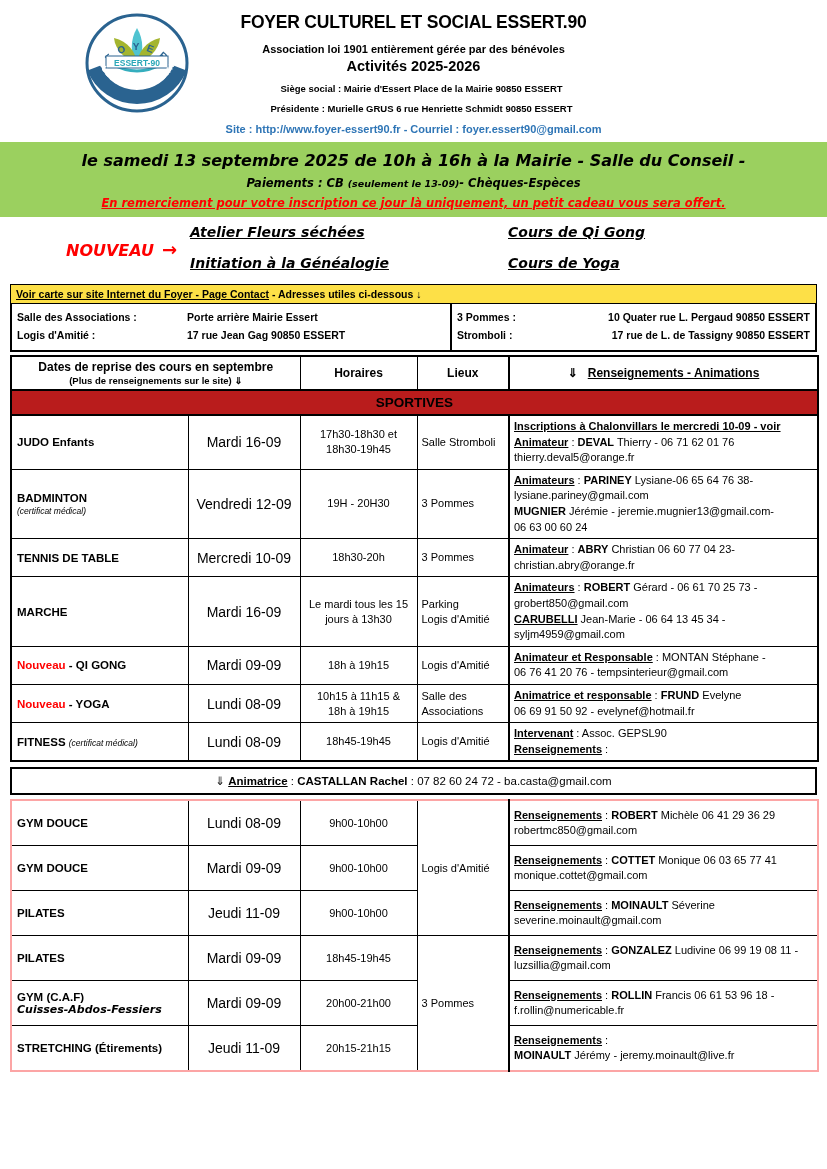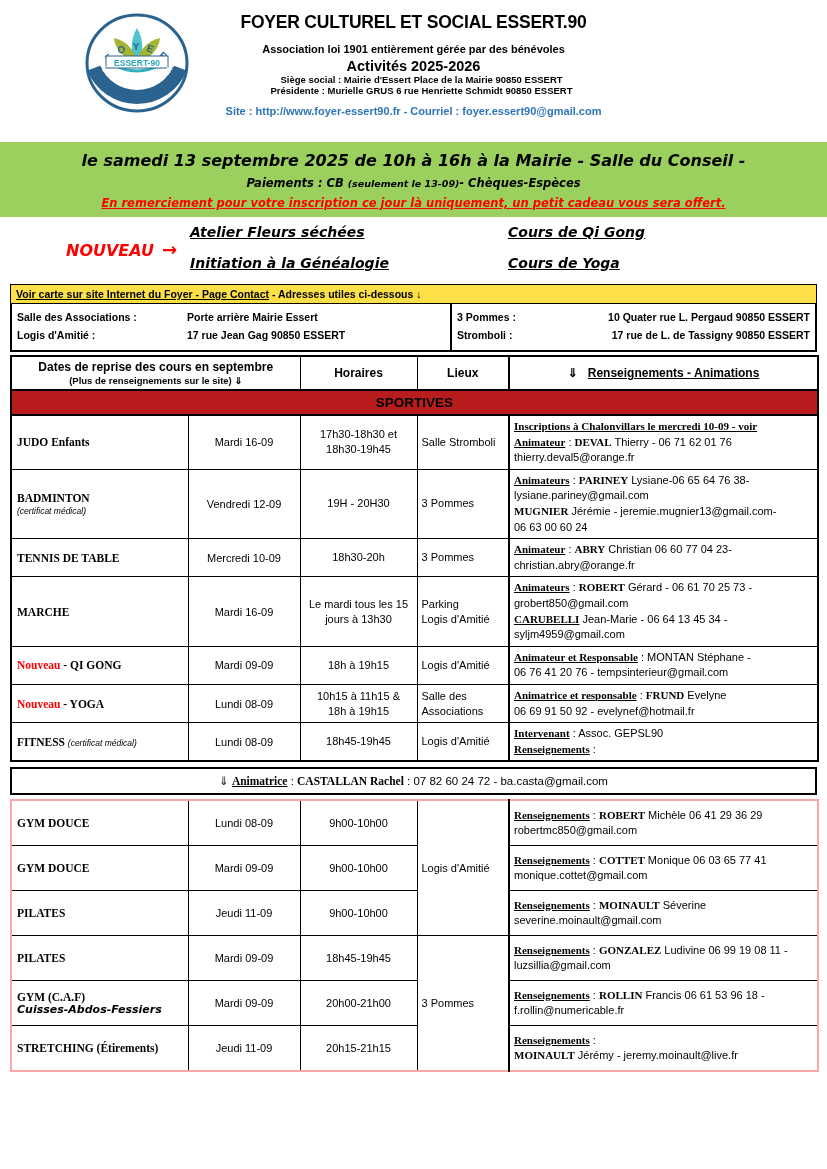--- a/index.html
+++ b/index.html
@@ -5,21 +5,21 @@
   html,body{margin:0;padding:0;background:#888;}
   .page{width:827px;height:1169px;background:#fff;margin:0 auto;position:relative;
         font-family:"Liberation Sans",sans-serif;color:#000;overflow:hidden;}
 
   
   .hdr{position:relative;padding-top:12px;text-align:center;height:128px;}
   .logo{position:absolute;left:84px;top:12px;width:106px;height:102px;}
   .hdr-title{font-size:17.5px;font-weight:bold;letter-spacing:-0.2px;}
   .hdr-sub1{font-size:11px;font-weight:bold;margin-top:10px;}
   .hdr-sub2{font-size:14.5px;font-weight:bold;margin-top:3px;}
-  .hdr-small{font-size:9.5px;font-weight:bold;padding-left:16px;}
+  .hdr-small{font-size:9.5px;font-weight:bold;margin-top:9px;padding-left:16px;}
   .hdr-site{font-size:11px;font-weight:bold;color:#2E75B6;margin-top:9px;}
 
   
   .banner{background:#9BD05F;margin-top:2px;padding:9px 6px 7px;text-align:center;}
   .comic{font-family:"DejaVu Sans",sans-serif;font-style:italic;}
   .banner-l1{font-size:16px;font-weight:bold;}
   .banner-l2{font-size:11.5px;font-weight:bold;margin-top:6px;}
   .banner-l2 .fm{font-size:9.5px;}
   .banner-l3{font-size:11.5px;font-weight:bold;color:#FF0000;text-decoration:underline;margin-top:6px;}
 
@@ -49,25 +49,25 @@
   td,th{border:1px solid #000;vertical-align:middle;}
   th{font-size:12px;padding:3px 2px;}
   .th-sub{font-size:9.5px;font-weight:bold;margin-top:1px;}
   .th-r .ru{text-decoration:underline;}
   .thick-l{border-left:2.5px solid #000;}
   thead th{border-bottom:2px solid #000;}
   .section-row{background:#b91c1c;text-align:center;font-weight:bold;font-size:13.5px;
                padding:4px 0;border-bottom:2px solid #000;}
   .cell-name{font-size:11.5px;font-weight:bold;padding:3px 3px 3px 5px;}
   .cell-name .fm{font-size:8.5px;font-weight:normal;font-style:italic;}
-  .cell-date{font-size:11px;text-align:center;padding:2px;}
+  .cell-date{font-size:14px;text-align:center;padding:2px;}
   .cell-time{font-size:11px;text-align:center;padding:2px;line-height:15px;}
   .cell-lieu{font-size:11px;padding:2px 2px 2px 4px;line-height:15px;}
   .cell-info{border-left:2.5px solid #000;font-size:11px;padding:3px 4px;line-height:15.6px;}
-  .fb{font-weight:bold;font-family:Liberation Serif, serif;}
+  .fb{font-weight:bold;}
   .fu{text-decoration:underline;font-weight:bold;}
   .fr{color:#FF0000;}
   .fm{font-size:8.5px;}
   .fc{font-family:"DejaVu Sans",sans-serif;font-style:italic;font-weight:bold;font-size:11px;}
 
   .anim-row{margin:5px 10px 4px;border:2px solid #000;text-align:center;
             font-size:11.5px;padding:5px 4px;}
   .lower{border:2px solid #fca5a5;}
   .lower .cell-info div{min-height:15.6px;}
   .lower td{height:38px;}

